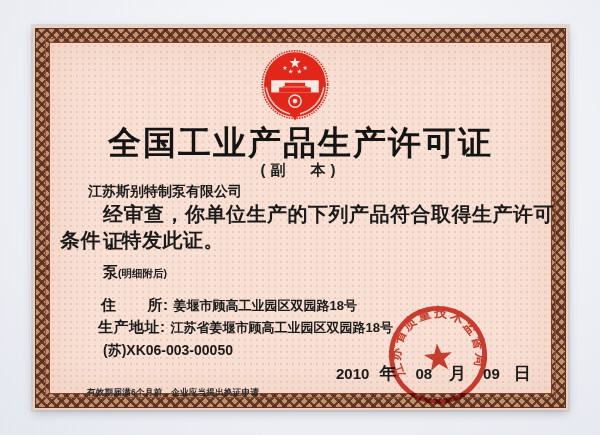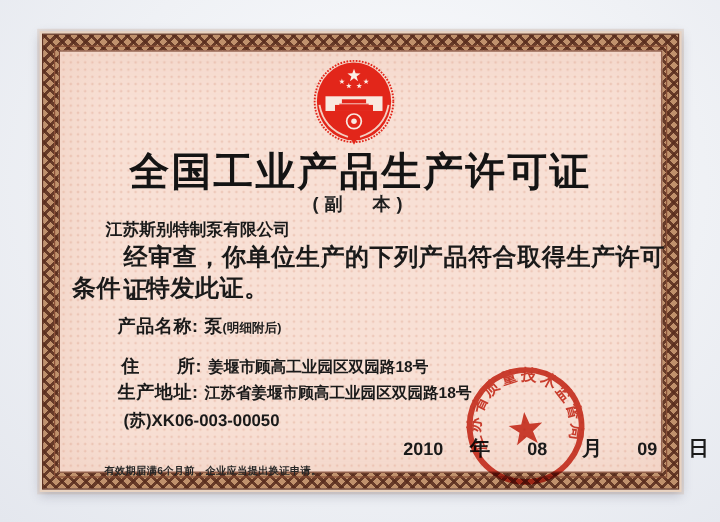--- a/index.html
+++ b/index.html
@@ -50,21 +50,21 @@
   .row .val{font-size:13px;font-weight:700;margin-left:5px;}
   .row .val-big{font-size:15px;font-weight:700;margin-left:5px;}
   .row .note{font-size:10.5px;font-weight:700;}
   .r-product{left:65px;top:237px;}
   .r-residence{left:68px;top:270px;}
   .r-prodaddr{left:65px;top:292px;}
   .r-certno{left:65px;top:316px;}
   .r-valid{left:65px;top:338px;}
   .r-certno .val,.r-valid .val{font-size:14px;}
   .footnote{left:54px;top:361px;font-size:8.5px;font-weight:700;color:#262626;letter-spacing:.3px;}
-  .date-row{left:303px;top:336px;display:flex;align-items:baseline;gap:12px;}
+  .date-row{left:303px;top:336px;display:flex;align-items:baseline;}
   .date-row .num{font-size:15px;font-weight:700;}
   .date-row .unit{font-size:17px;font-weight:900;}
   .d-year{margin-left:0;}
   .d-yearu{margin-left:10px;font-size:16px;}
   .d-month{margin-left:19px;font-size:14px;}
   .d-monthu{margin-left:17px;font-size:18px;}
   .d-day{margin-left:17px;font-size:14px;}
   .d-dayu{margin-left:14px;}
   .seal{left:352px;top:276px;width:106px;height:106px;
     mix-blend-mode:multiply;opacity:.93;transform:rotate(-6deg);}
@@ -100,21 +100,20 @@
     </svg>
 
     <div class="abs title">全国工业产品生产许可证</div>
     <div class="abs subtitle">(副　本)</div>
 
     <div class="abs company">江苏斯别特制泵有限公司</div>
     <div class="abs stmt2">条件，特发此证。</div>
     <div class="abs stmt1">经审查，你单位生产的下列产品符合取得生产许可证</div>
 
     <div class="abs row r-product">
-      <span class="lbl">产品名称:</span>
       <span class="val-big">泵</span>
       <span class="note">(明细附后)</span>
     </div>
     <div class="abs row r-residence">
       <span class="lbl">住　　所:</span>
       <span class="val">姜堰市顾高工业园区双园路18号</span>
     </div>
     <div class="abs row r-prodaddr">
       <span class="lbl">生产地址:</span>
       <span class="val">江苏省姜堰市顾高工业园区双园路18号</span>

